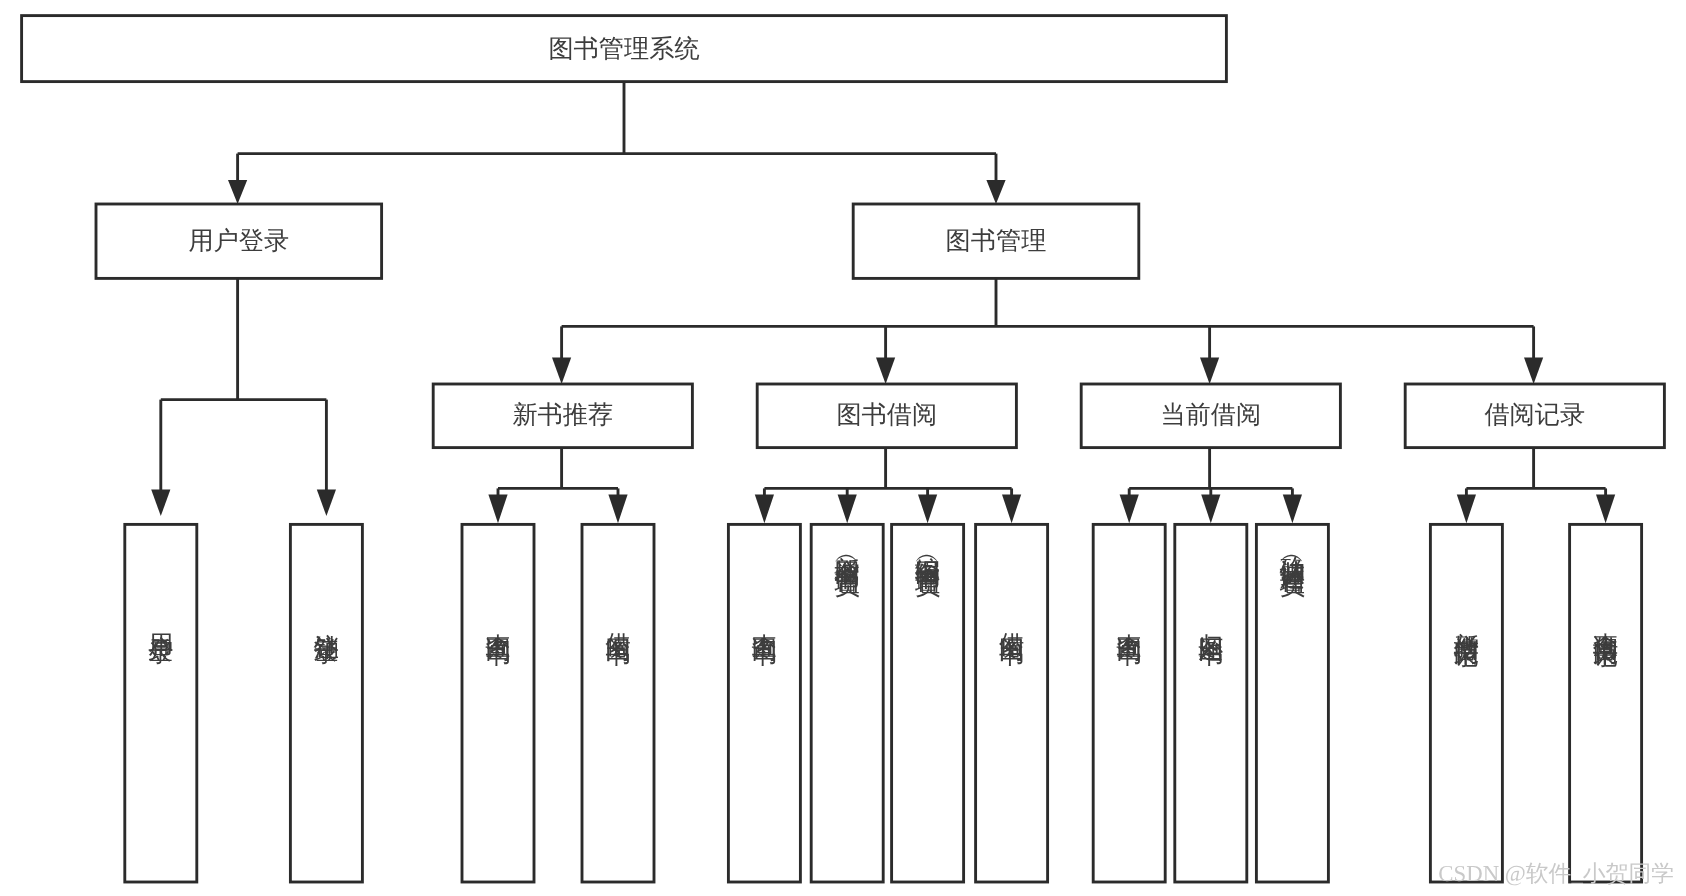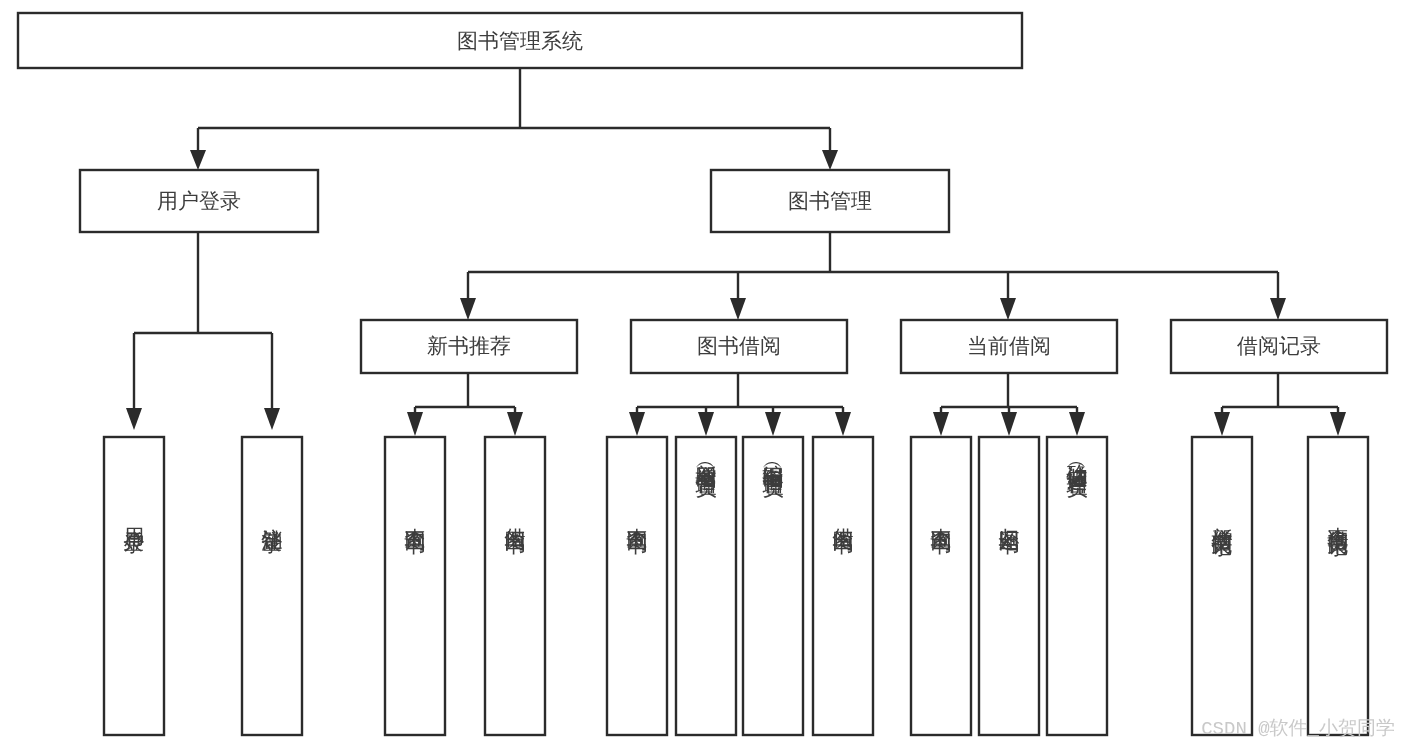--- a/index.html
+++ b/index.html
@@ -51,21 +51,21 @@
   .arrow-head {
     fill: #2b2b2b;
     stroke: none;
   }
   .watermark {
     position: absolute;
     right: 10px;
     bottom: 6px;
     color: #c9c9c9;
     font-size: 19px;
-    font-family: Liberation Mono, monospace;
+    font-family: Liberation Serif, serif;
     white-space: nowrap;
     user-select: none;
   }
 </style>
 </head>
 <body>
 
 <svg id="diagram" viewBox="0 0 1405 747">
 
   <defs>

